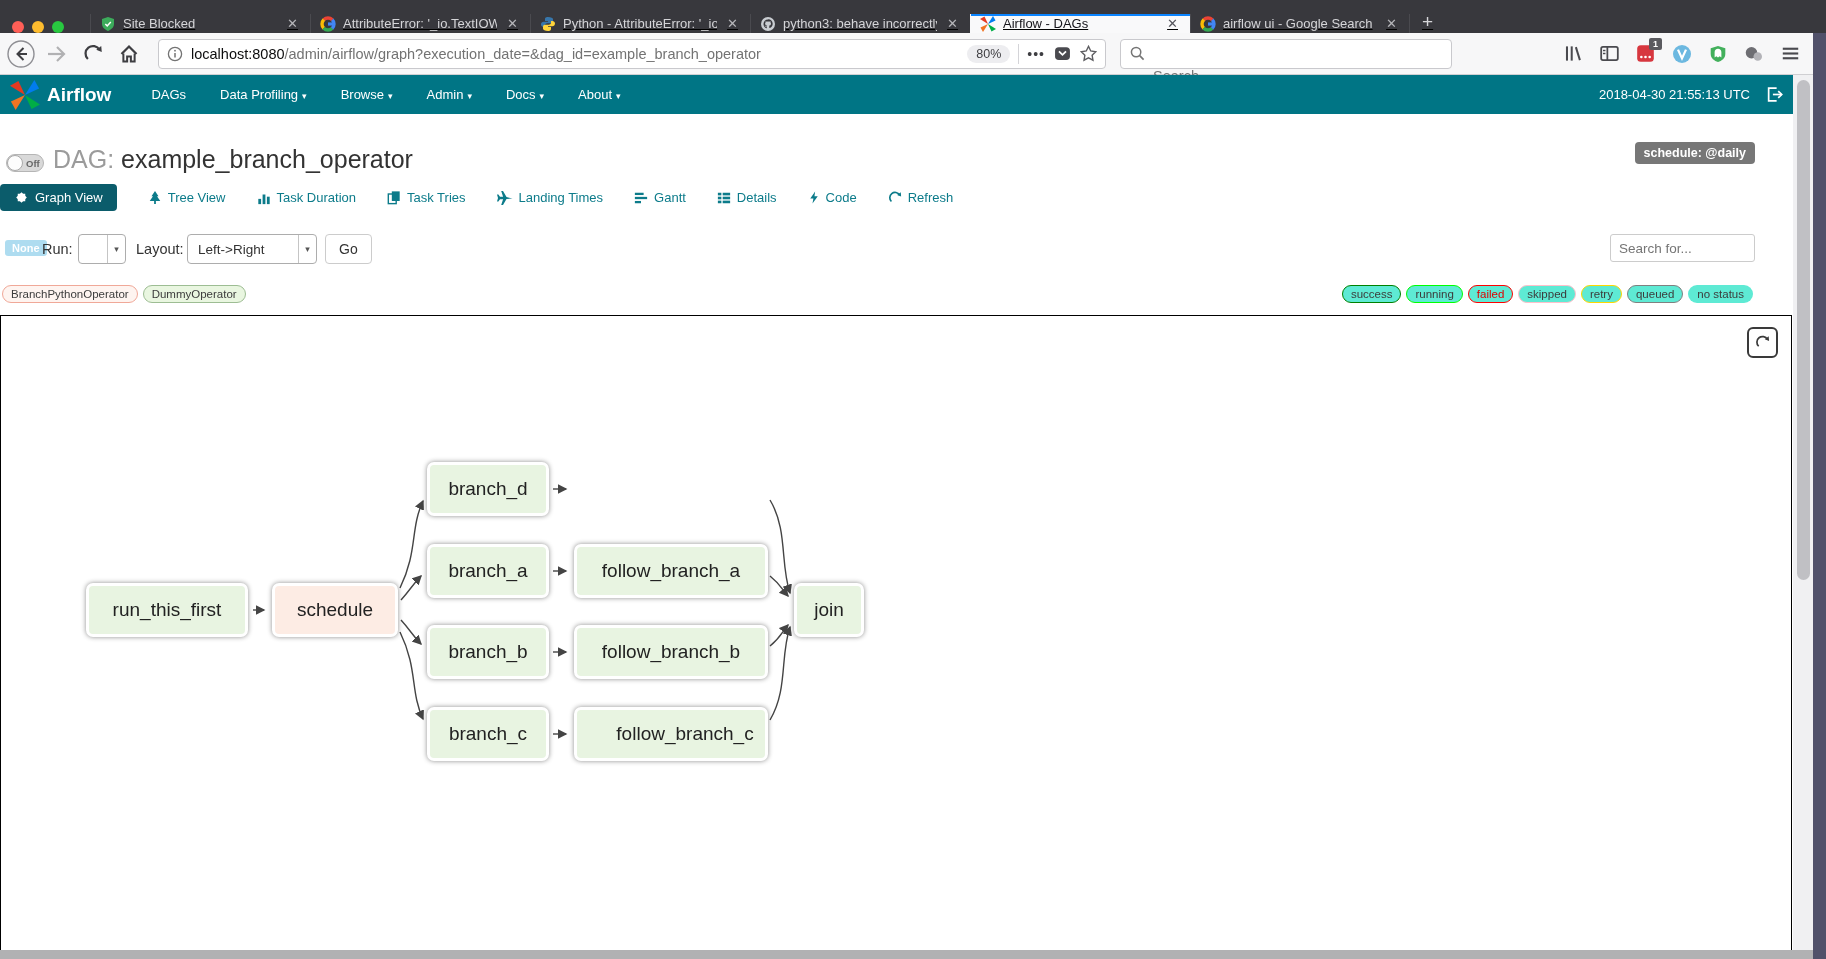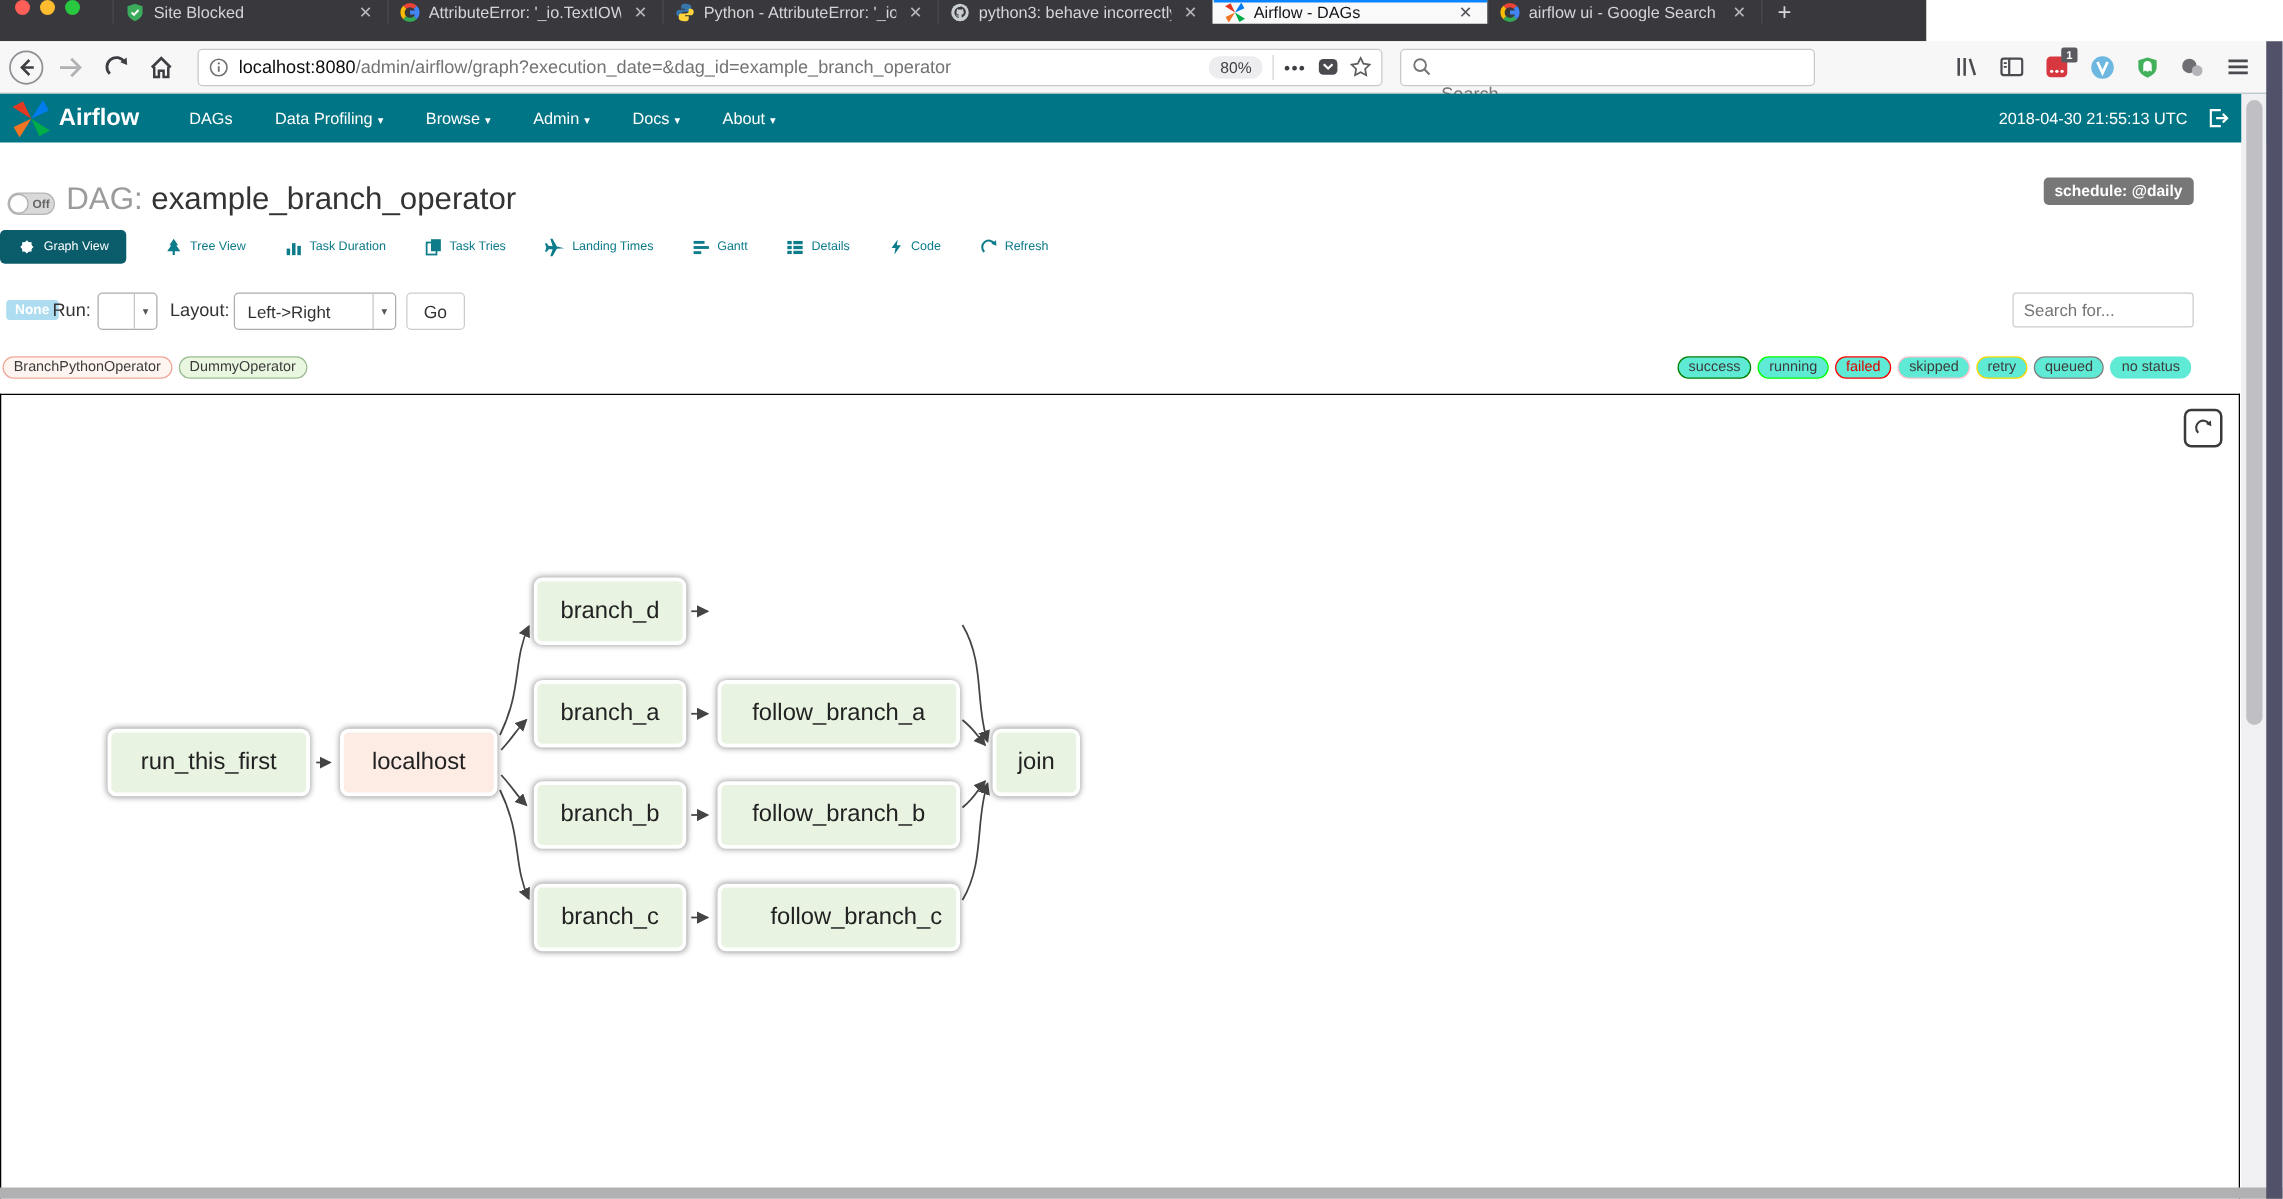--- a/index.html
+++ b/index.html
@@ -1,21 +1,21 @@
 <!DOCTYPE html>
 <html><head>
 <meta charset="utf-8">
 <style>
   * { box-sizing: border-box; margin: 0; padding: 0; }
   html,body { width:1826px; height:959px; overflow:hidden; background:#fff;
               font-family:"Liberation Sans", sans-serif; }
 
   
-  .tabbar { position:absolute; top:0; left:0; width:1541px; height:33px;
-            background:#38383d; display:flex; align-items:flex-start; }
+  .tabbar { position:absolute; top:0; left:0; width:1826px; height:33px;
+            background:#38383d; display:flex; align-items:flex-end;text-decoration:underline; }
   .traffic { display:flex; align-items:center; gap:8px; padding:0 12px; }
   .dot { width:12px; height:12px; border-radius:50%; }
   .tabs { display:flex; margin-left:14px; }
   .tab { width:220px; display:flex; align-items:center; gap:7px; padding:0 9px;
          color:#d5d5d8; font-size:13px; border-left:1px solid #4a4a4f; position:relative; }
   .tab:last-of-type { border-right:1px solid #4a4a4f; }
   .tab .t-title { flex:1; white-space:nowrap; overflow:hidden; }
   .tab .t-close { color:#b6b6ba; font-size:13px; padding:2px 3px; }
   .tab.active { background:#f9f9fa; color:#15141a; border-left-color:transparent; }
   .tab.active .t-close { color:#55555c; }
@@ -61,21 +61,21 @@
   .off-knob { width:16px; height:16px; background:#fdfdfd; border:1px solid #aaa; border-radius:50%; }
   .off-label { font-size:9.5px; color:#666; font-weight:bold; margin-left:3px; }
   .dag-title { position:absolute; left:53px; top:5px; font-size:25px; }
   .dag-title .prefix { color:#9b9b9b; }
   .dag-title .name { color:#333; font-weight:400; }
   .schedule-badge { position:absolute; right:36px; top:2px; background:#777; color:#fff; font-weight:bold;
                     font-size:12.5px; padding:4px 9px; border-radius:4px; }
 
   
   .viewtabs { position:absolute; top:182px; left:0; height:31px; display:flex; align-items:center; gap:31px; }
-  .vt { display:flex; align-items:center; gap:6px; color:#0c7b8a; font-size:10px; }
+  .vt { display:flex; align-items:center; gap:6px; color:#0c7b8a; font-size:13px; }
   .vt.active { background:#0b5c6b; color:#fff; border-radius:4px; padding:6px 14px; }
   .vt svg { flex:0 0 auto; }
 
   
   .controls { position:absolute; top:233px; left:0; width:1791px; height:32px; }
   .none-badge { position:absolute; left:5px; top:7px; background:#aedcf0; color:#fff; font-weight:bold;
                 font-size:11px; padding:2px 7px; border-radius:3px; }
   .ctl-label { position:absolute; top:8px; font-size:14.5px; color:#333; }
   .sel { position:absolute; top:1px; height:30px; background:#fff; border:1px solid #adadad; border-radius:4px;
          display:flex; align-items:center; font-size:13.5px; color:#333; }
@@ -480,21 +480,21 @@
       <path d="M552 336 L565 336"></path>
       <path d="M552 418 L565 418"></path>
       <path d="M769 184 C787 214 779 248 789 277"></path>
       <path d="M769 260 C779 268 781 273 787 280"></path>
       <path d="M769 330 C779 322 781 316 787 309"></path>
       <path d="M769 404 C787 374 779 340 789 311"></path>
     </g>
   </svg>
 
   <div class="node n-run" style="background-color: rgb(232, 244, 225);">run_this_first</div>
-  <div class="node n-branching" style="background-color: rgb(253, 236, 228);">localhost</div>
+  <div class="node n-branching" style="background-color: rgb(253, 236, 228);">schedule</div>
   <div class="node n-bd" style="background-color: rgb(232, 244, 225);">branch_d</div>
   <div class="node n-ba" style="background-color: rgb(232, 244, 225);">branch_a</div>
   <div class="node n-fa" style="background-color: rgb(232, 244, 225);">follow_branch_a</div>
   <div class="node n-bb" style="background-color: rgb(232, 244, 225);">branch_b</div>
   <div class="node n-fb" style="background-color: rgb(232, 244, 225);">follow_branch_b</div>
   <div class="node n-bc" style="background-color: rgb(232, 244, 225);">branch_c</div>
   <div class="node n-fc" style="background-color: rgb(232, 244, 225);">follow_branch_c</div>
   <div class="node n-join" style="background-color: rgb(232, 244, 225);">join</div>
 
   <div class="graph-refresh">

